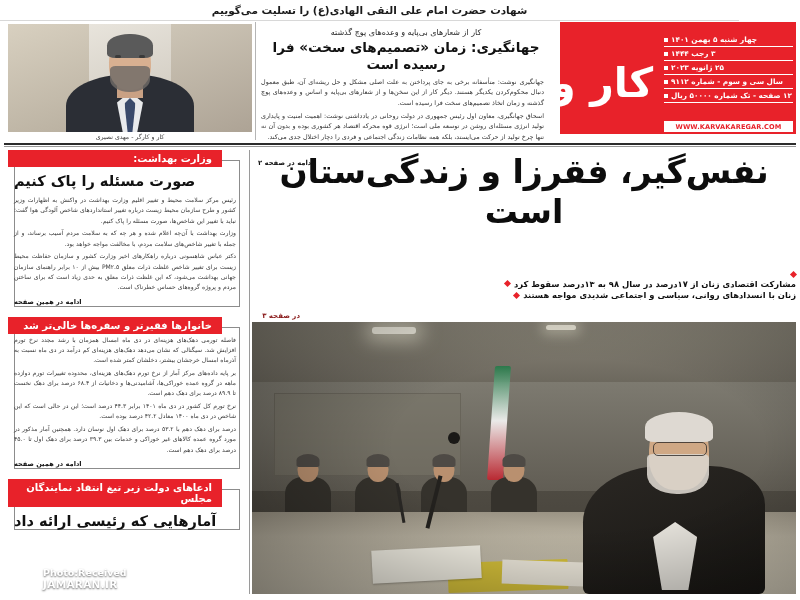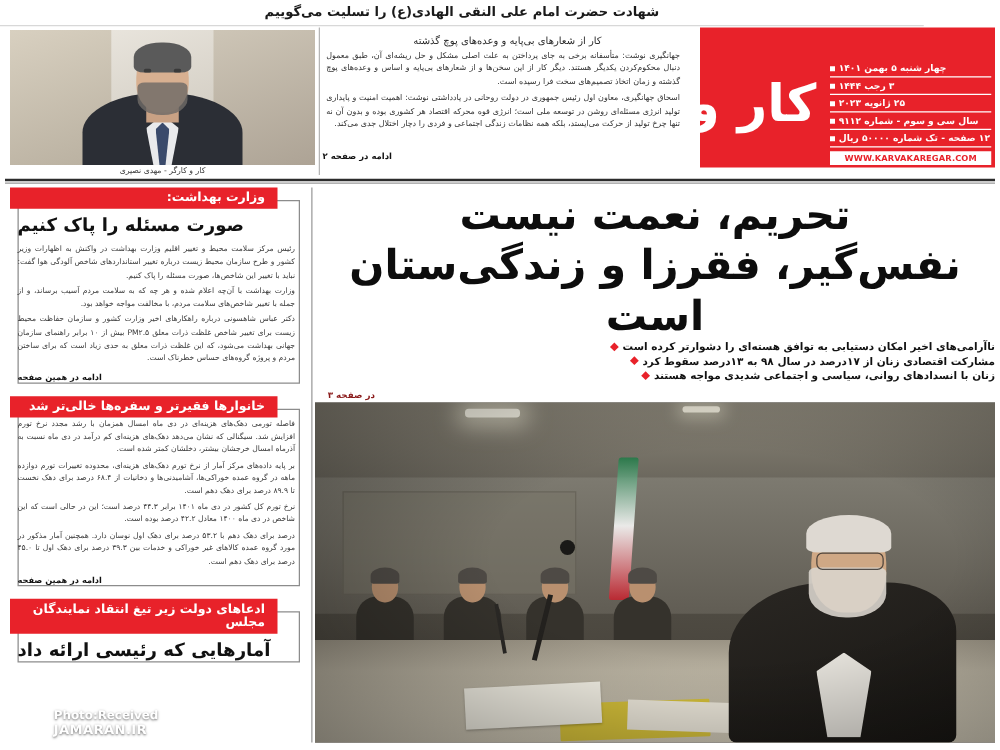--- a/index.html
+++ b/index.html
@@ -112,21 +112,21 @@
     order: 1;
   }
   .mh-url {
     background: #ffffff;
     color: #e8222a;
     font-size: 6.6px;
     font-weight: bold;
     text-align: center;
     letter-spacing: .1px;
     padding: 1.5px 0;
-    margin-top: 3px;
+    margin-top: 18px;
     direction: ltr;
   }
 
   
   .lead-top {
     position: absolute;
     top: 22px;
     right: 246px;
     width: 296px;
     height: 120px;
@@ -653,20 +653,21 @@
       <div class="mh-url">WWW.KARVAKAREGAR.COM</div>
     </div>
     <div class="masthead-title-zone">
       <div class="masthead-sub">روزنامه صبح ایران</div>
       <div class="masthead-name">کار و کارگر</div>
     </div>
   </div>
 
   <div class="lead-top">
     <div class="lead-top-kicker">کار از شعارهای بی‌پایه و وعده‌های پوچ گذشته</div>
+    <div class="lead-top-head">جهانگیری: زمان «تصمیم‌های سخت» فرا رسیده است</div>
     <div class="lead-top-body">
       <p>جهانگیری نوشت: متأسفانه برخی به جای پرداختن به علت اصلی مشکل و حل ریشه‌ای آن، طبق معمول دنبال محکوم‌کردن یکدیگر هستند. دیگر کار از این سخن‌ها و از شعارهای بی‌پایه و اساس و وعده‌های پوچ گذشته و زمان اتخاذ تصمیم‌های سخت فرا رسیده است.</p>
       <p>اسحاق جهانگیری، معاون اول رئیس جمهوری در دولت روحانی در یادداشتی نوشت: اهمیت امنیت و پایداری تولید انرژی مسئله‌ای روشن در توسعه ملی است؛ انرژی قوه محرکه اقتصاد هر کشوری بوده و بدون آن نه تنها چرخ تولید از حرکت می‌ایستد، بلکه همه نظامات زندگی اجتماعی و فردی را دچار اختلال جدی می‌کند.</p>
     </div>
     <span class="cont-link">ادامه در صفحه ۲</span>
   </div>
 
   <div class="portrait-box">
     <div class="portrait-inner">
       <div class="pt-bg-l"></div>
@@ -685,28 +686,26 @@
   </div>
   <div class="portrait-caption">کار و کارگر - مهدی نصیری</div>
 
   <div class="v-div2"></div>
   <div class="hr-top"></div>
   <div class="hr-thin"></div>
   <div class="v-div"></div>
 
   <div class="main-head-wrap">
     <div class="main-head">
-      <span>تحریم، نعمت نیست</span>
       <span>نفس‌گیر، فقرزا و زندگی‌ستان است</span>
     </div>
   </div>
 
   <div class="bullets">
     <div class="bullet-row">
-      <span class="bullet-text">ناآرامی‌های اخیر امکان دستیابی به توافق هسته‌ای را دشوارتر کرده است</span>
       <span class="bullet-dia"></span>
     </div>
     <div class="bullet-row">
       <span class="bullet-text">مشارکت اقتصادی زنان از ۱۷درصد در سال ۹۸ به ۱۳درصد سقوط کرد</span>
       <span class="bullet-dia"></span>
     </div>
     <div class="bullet-row">
       <span class="bullet-text">زنان با انسدادهای روانی، سیاسی و اجتماعی شدیدی مواجه هستند</span>
       <span class="bullet-dia"></span>
     </div>

